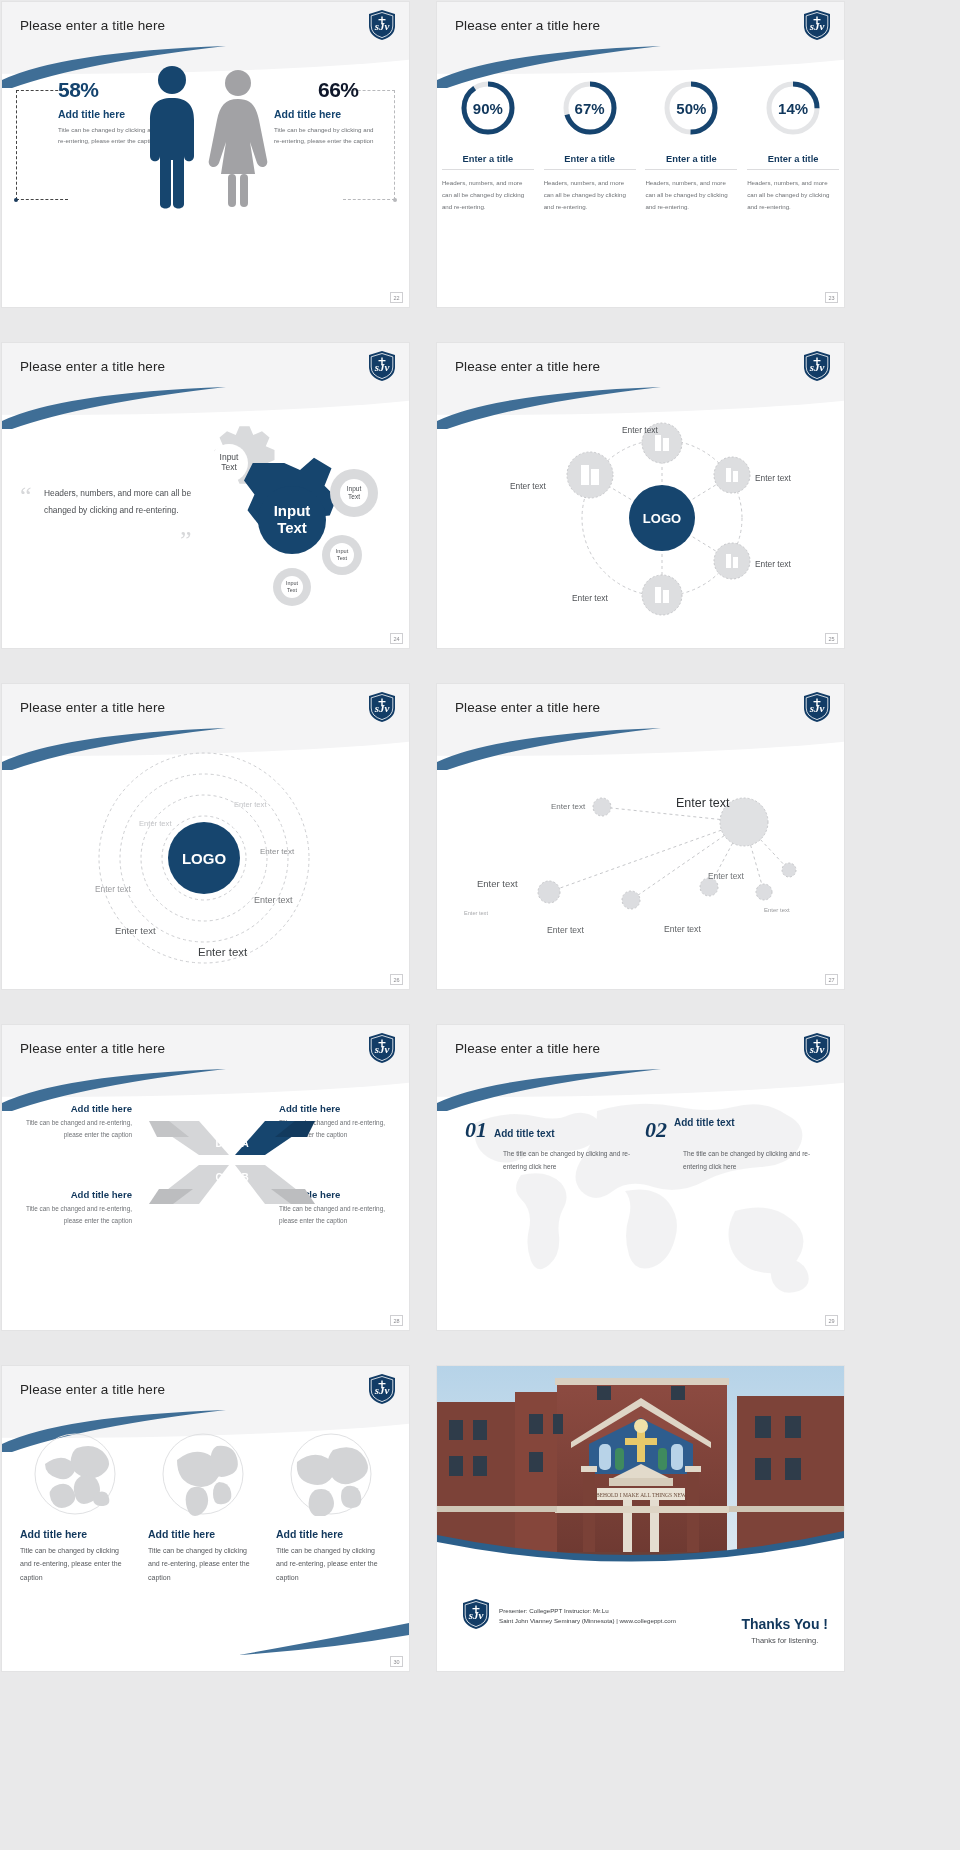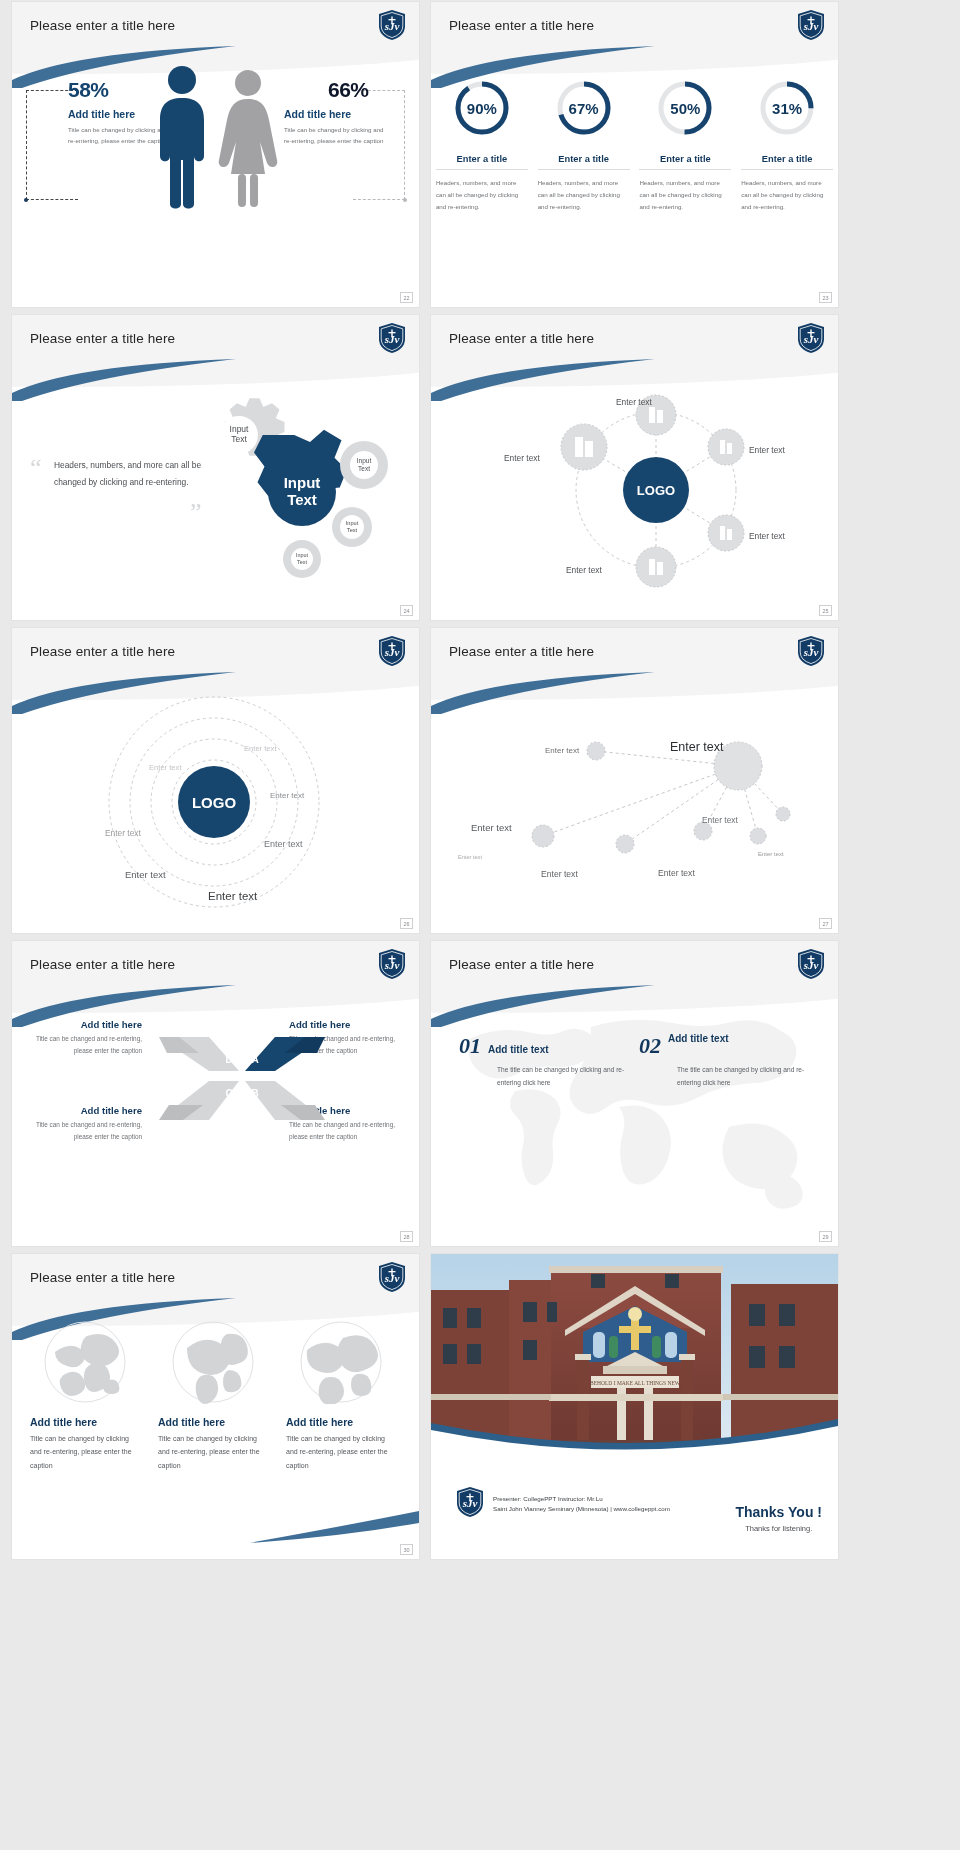--- a/index.html
+++ b/index.html
@@ -8,21 +8,22 @@
     background: #e9e9ea;
     font-family: "Liberation Sans", sans-serif;
     overflow: hidden;
   }
   .grid {
     display: grid;
     grid-template-columns: 407px 407px;
     grid-template-rows: repeat(5, 313px);
     column-gap: 12px;
     row-gap: 0px;
-    padding: 2px 66px 0 12px;
+    padding: 2px 66px 0 2px;
+    gap: 28px;
   }
   .slide {
     position: relative;
     width: 407px; height: 305px;
     background: #ffffff;
     overflow: hidden;
     box-shadow: 0 0 0 1px #e3e3e4;
   }
   
   .hdr {
@@ -216,21 +217,21 @@
         </div>
         <div class="d-title">Enter a title</div>
         <div class="d-cap">Headers, numbers, and more can all be changed by clicking and re-entering.</div>
       </div>
       <div class="donut-cell">
         <div class="donut">
           <svg width="56" height="56" viewBox="0 0 56 56">
             <circle cx="28" cy="28" r="24" fill="none" stroke="#e4e5e7" stroke-width="5"></circle>
             <circle cx="28" cy="28" r="24" fill="none" stroke="#16446f" stroke-width="5" stroke-dasharray="37.7 150.8" transform="rotate(-90 28 28)"></circle>
           </svg>
-          <span>31%</span>
+          <span>14%</span>
         </div>
         <div class="d-title">Enter a title</div>
         <div class="d-cap">Headers, numbers, and more can all be changed by clicking and re-entering.</div>
       </div>
     </div>
     <div class="pg">23</div>
   </div>
 
   <div class="slide">
     <div class="hdr">

